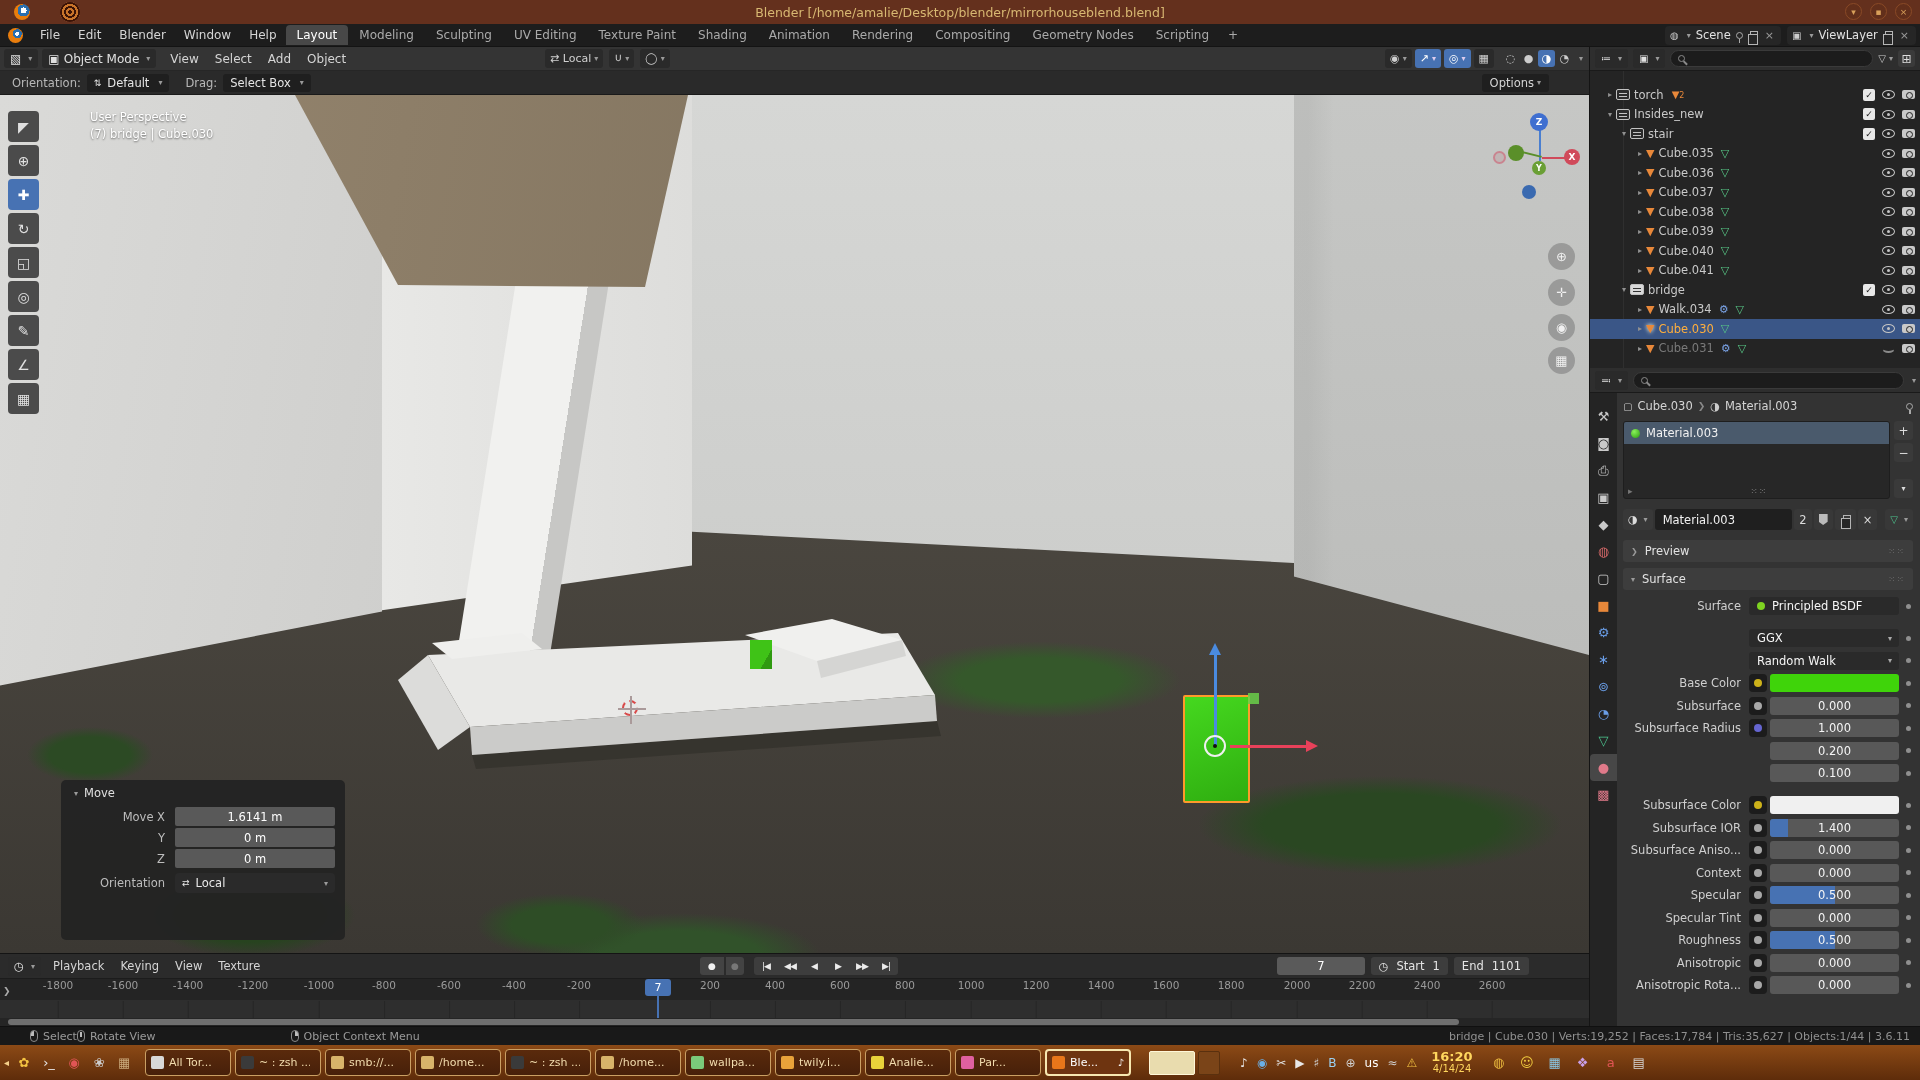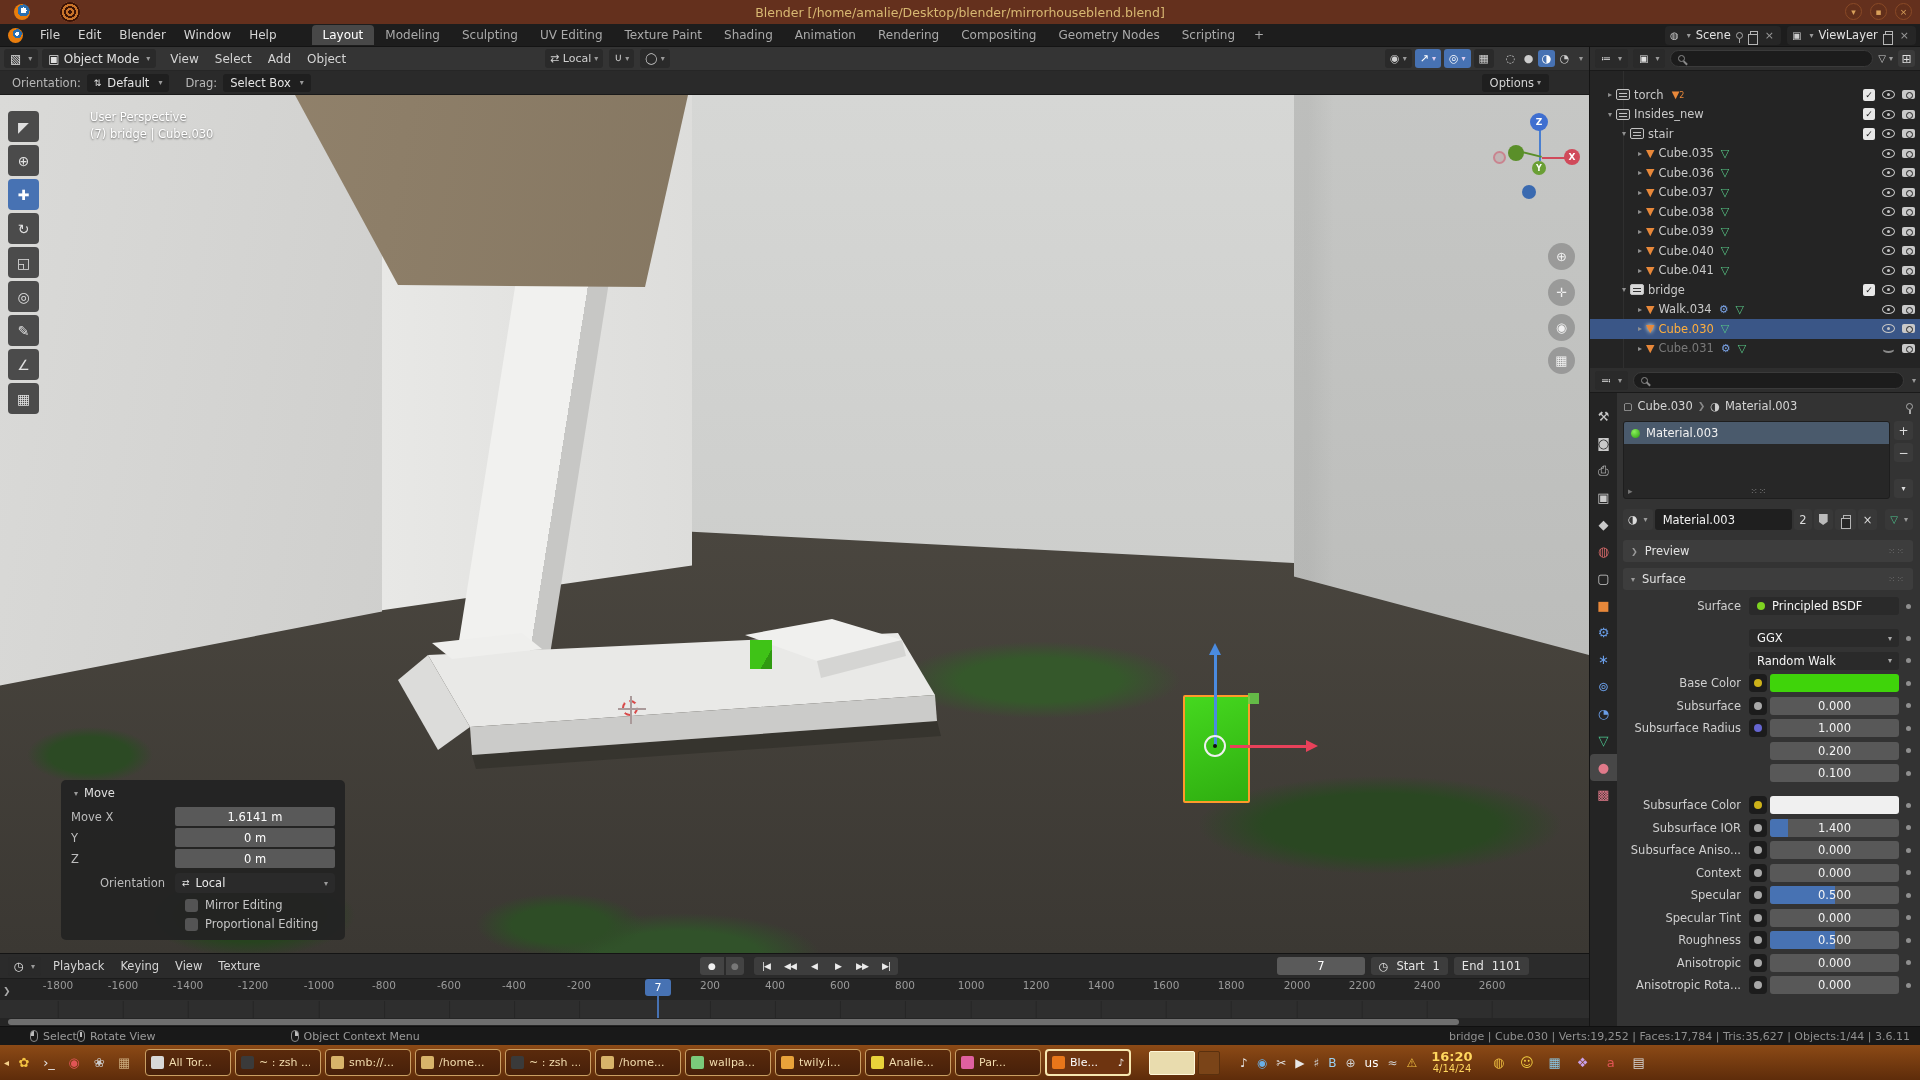--- a/index.html
+++ b/index.html
@@ -12,21 +12,21 @@
   #titlebar{left:0;top:0;width:1920px;height:24px;background:#64301d;display:flex;align-items:center;justify-content:center}
   #titlebar .ttl{color:#d8b872;font-size:12.5px}
   .blogo{position:absolute;left:14px;top:4px;width:16px;height:16px;border-radius:50%;background:radial-gradient(circle at 60% 40%,#fff 0 3px,#2a6fb0 3px 6px,#e87d0d 6px)}
   .recicon{position:absolute;left:60px;top:2px;width:20px;height:20px;border-radius:50%;background:repeating-radial-gradient(circle,#3a1205 0 2px,#c8742a 2px 4px)}
   .winbtns{position:absolute;right:8px;top:3px;display:flex;gap:8px}
   .winbtns span{width:17px;height:17px;border-radius:50%;background:#50261212;border:1px solid #8a4a26;color:#d8a05a;font-size:9px;display:flex;align-items:center;justify-content:center}
   
   #topbar{left:0;top:24px;width:1920px;height:23px;background:#1d1d1d;display:flex;align-items:center;font-size:12px;border-bottom:1px solid #141414}
   #topbar .bico{width:15px;height:15px;margin:0 8px 0 8px;border-radius:50%;background:radial-gradient(circle at 62% 38%,#fff 0 2px,#2a6fb0 2px 4.5px,#e87d0d 4.5px)}
   .menu-item{padding:3px 9px;color:#d5d5d5}
-  .ws-tabs{display:flex;margin-left:26px}
+  .ws-tabs{display:flex;}
   .ws-tab{padding:3px 11px;color:#aaaaaa;border-radius:4px 4px 0 0;white-space:nowrap}
   .ws-tab.active{background:#484848;color:#ffffff}
   .ws-add{color:#aaa;padding:3px 8px}
   #topbar .right{margin-left:auto;display:flex;gap:6px;margin-right:4px}
   .idblock{display:flex;align-items:center;background:#262626;border-radius:4px;height:19px;padding:0 5px;gap:5px}
   .idblock .ic{font-size:10px;color:#ccc}
   .idblock .nm{color:#e2e2e2;font-size:11.5px}
   .pinico{width:7px;height:7px;border:1.5px solid #aaa;border-radius:50%;position:relative}
   .pinico::after{content:"";position:absolute;left:2px;top:6px;width:1.5px;height:4px;background:#aaa}
   .dupico{width:8px;height:9px;border:1px solid #b5b5b5;position:relative;margin-left:2px}
@@ -90,21 +90,21 @@
   .vtool.active{background:#4772b3;color:#fff}
   
   .ngz{position:absolute;left:1480px;top:10px;width:105px;height:110px}
   .nball{position:absolute;border-radius:50%;display:flex;align-items:center;justify-content:center;font-size:9px;color:#fff;font-weight:bold}
   .nline{position:absolute;background:#888}
   .navbtn{position:absolute;width:27px;height:27px;border-radius:50%;background:#77777788;color:#f0f0f0;display:flex;align-items:center;justify-content:center;font-size:13px}
   
   .movepanel{position:absolute;left:61px;top:685px;width:284px;height:160px;background:#232323F2;border-radius:5px;font-size:11.5px;padding:6px 10px}
   .movepanel .hd{color:#e0e0e0;margin-bottom:7px}
   .mprow{display:flex;align-items:center;margin-bottom:2px}
-  .mprow .l{width:104px;padding-right:10px;color:#bdbdbd}
+  .mprow .l{width:104px;text-align:right;padding-right:10px;color:#bdbdbd}
   .mprow .f{flex:1;height:19px;background:#595959;border-radius:2px;display:flex;align-items:center;justify-content:center;color:#fff}
   .mpor{display:flex;align-items:center;margin-top:5px}
   .mpor .l{width:104px;text-align:right;padding-right:10px;color:#bdbdbd}
   .mpor .dd{flex:1;height:20px;background:#2a2a2a;border-radius:4px;display:flex;align-items:center;padding:0 7px;gap:6px;color:#e8e8e8}
   .mpor .dd .cv{margin-left:auto}
   .mpchk{display:flex;align-items:center;margin-top:5px;margin-left:114px;gap:7px;color:#c5c5c5}
   .mpchk .bx{width:13px;height:13px;background:#545454;border-radius:3px}
   
   #rightcol{left:1589px;top:47px;width:331px;height:979px;background:#242424;border-left:1px solid #141414}
   .outl-head{height:24px;background:#2e2e2e;display:flex;align-items:center;padding:0 5px;gap:5px;border-bottom:1px solid #1a1a1a}
@@ -478,32 +478,20 @@
         </div>
       </div>
     <div class="mpor">
       <span class="l">Orientation</span>
       <span class="dd">
           <span style="font-size:9px">⇄</span>
           <span>Local</span>
           <span class="chev cv">▾</span>
         </span>
     </div>
-    <div>
-
-        <div class="mpchk">
-          <span class="bx"></span>
-          <span>Mirror Editing</span>
-        </div>
-
-        <div class="mpchk">
-          <span class="bx"></span>
-          <span>Proportional Editing</span>
-        </div>
-      </div>
   </div>
 </div>
 
 <div id="rightcol" class="abs">
 
   <div class="outl-head">
     <span class="hbtn" style="margin-left:0">
         <span style="font-size:10px">≔</span>
         <span class="chev">▾</span>
       </span>

